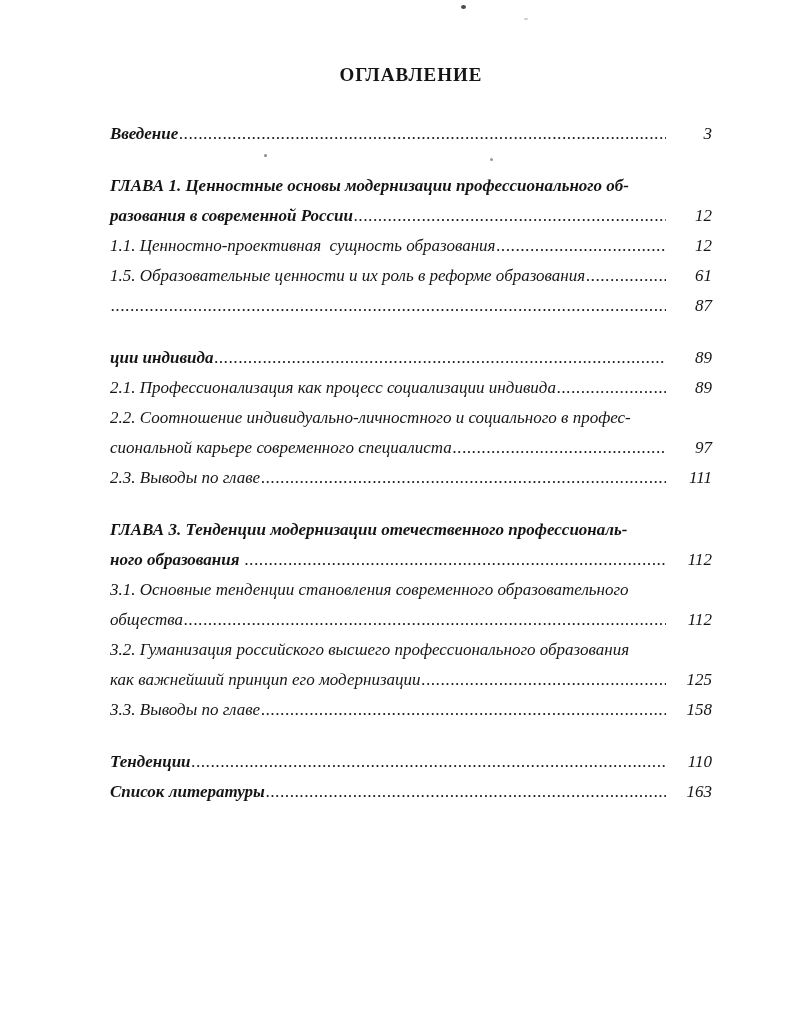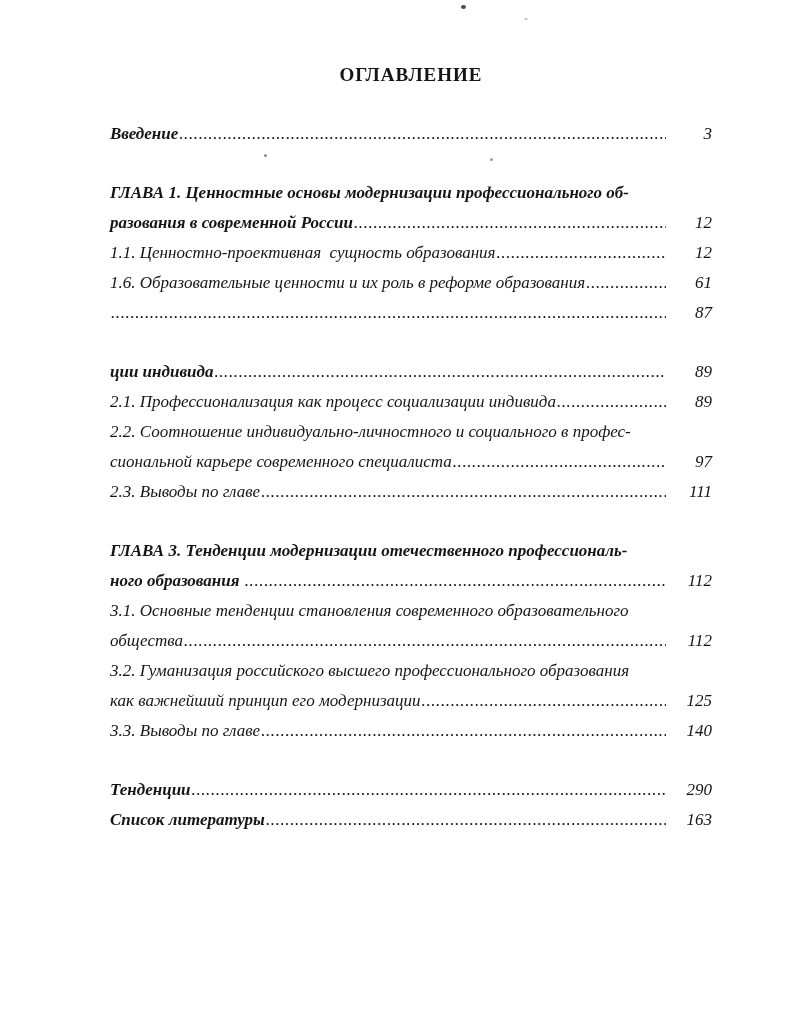--- a/index.html
+++ b/index.html
@@ -24,21 +24,21 @@
     text-align: center;
     font-size: 19px;
     font-weight: bold;
     letter-spacing: 1px;
     line-height: 22px;
   }
   #toc {
     margin-top: 33px;
   }
   .entry { margin: 0; }
-  .entry.gap { margin-top: 29px; }
+  .entry.gap { margin-top: 22px; }
   .line {
     display: flex;
     align-items: baseline;
     line-height: 30px;
     height: 30px;
     font-style: italic;
   }
   .line .txt {
     white-space: nowrap;
     flex: none;
@@ -97,21 +97,21 @@
       </div>
       <div class="entry">
         <div class="line last">
           <span class="txt">1.1. Ценностно-проективная &nbsp;сущность образования</span>
           <span class="leader">..........................................................................................................................................................................................</span>
           <span class="pagenum">12</span>
         </div>
       </div>
       <div class="entry">
         <div class="line last">
-          <span class="txt">1.6. Образовательные ценности и их роль в реформе образования</span>
+          <span class="txt">1.5. Образовательные ценности и их роль в реформе образования</span>
           <span class="leader">..........................................................................................................................................................................................</span>
           <span class="pagenum">61</span>
         </div>
       </div>
       <div class="entry">
         <div class="line last">
           <span class="leader">..........................................................................................................................................................................................</span>
           <span class="pagenum">87</span>
         </div>
       </div>
@@ -173,28 +173,28 @@
         <div class="line last">
           <span class="txt">как важнейший принцип его модернизации</span>
           <span class="leader">..........................................................................................................................................................................................</span>
           <span class="pagenum">125</span>
         </div>
       </div>
       <div class="entry">
         <div class="line last">
           <span class="txt">3.3. Выводы по главе</span>
           <span class="leader">..........................................................................................................................................................................................</span>
-          <span class="pagenum">140</span>
+          <span class="pagenum">158</span>
         </div>
       </div>
       <div class="entry bold gap">
         <div class="line last">
           <span class="txt">Тенденции</span>
           <span class="leader">..........................................................................................................................................................................................</span>
-          <span class="pagenum">290</span>
+          <span class="pagenum">110</span>
         </div>
       </div>
       <div class="entry bold">
         <div class="line last">
           <span class="txt">Список литературы</span>
           <span class="leader">..........................................................................................................................................................................................</span>
           <span class="pagenum">163</span>
         </div>
       </div>
     </div>

